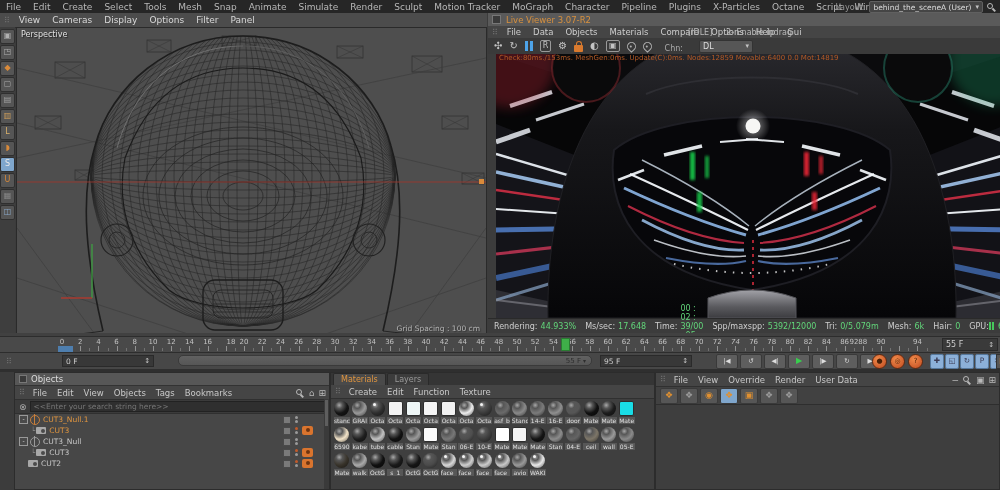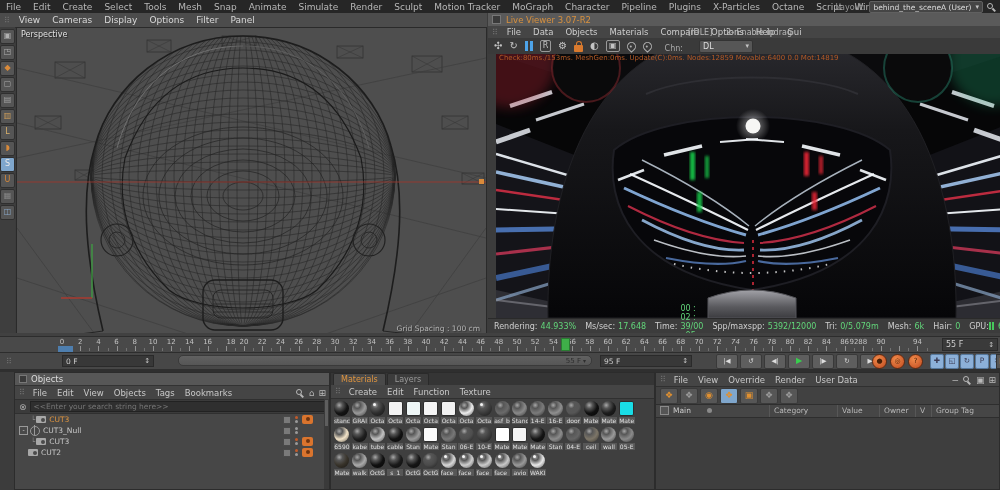--- a/index.html
+++ b/index.html
@@ -704,20 +704,33 @@
         <span class="pmic">⌂</span>
         <span class="pmic">⊞</span>
       </span>
     </div>
     <div id="obj-search">
       <span class="clear">⊗</span>
       <input placeholder="&lt;&lt;Enter your search string here&gt;&gt;" style="">
     </div>
     <div id="obj-tree">
         <div class="orow orange">
+          <span style="width: 4px;"></span>
+          <span class="exp">-</span>
+          <span class="inull or"></span>
+          <span class="lbl">CUT3_Null.1</span>
+          <span class="rcols">
+            <span class="laybox"></span>
+            <span class="vdots">
+              <i></i>
+              <i></i>
+            </span>
+          </span>
+        </div>
+        <div class="orow orange">
           <span style="width: 16px;"></span>
           <span class="conn">└</span>
           <span class="icam"></span>
           <span class="lbl">CUT3</span>
           <span class="rcols">
             <span class="laybox"></span>
             <span class="vdots hot">
               <i></i>
               <i></i>
             </span>
@@ -1006,33 +1019,16 @@
     </div>
     <div id="takes-toolbar">
       <span class="tkbtn or">❖</span>
       <span class="tkbtn gr">❖</span>
       <span class="tkbtn or">◉</span>
       <span class="tkbtn sel">❖</span>
       <span class="tkbtn or">▣</span>
       <span class="tkbtn gr">❖</span>
       <span class="tkbtn gr">❖</span>
     </div>
-    <div id="takes-header">
-      <div id="main-take">
-        <span class="cb"></span>
-        <span>Main</span>
-        <span class="tdot"></span>
-      </div>
-    <span class="thcell" style="left: 118px;">Category</span>
-        <span class="tsep" style="left: 113px;"></span>
-        <span class="thcell" style="left: 186px;">Value</span>
-        <span class="tsep" style="left: 181px;"></span>
-        <span class="thcell" style="left: 228px;">Owner</span>
-        <span class="tsep" style="left: 223px;"></span>
-        <span class="thcell" style="left: 264px;">V</span>
-        <span class="tsep" style="left: 259px;"></span>
-        <span class="thcell" style="left: 280px;">Group Tag</span>
-        <span class="tsep" style="left: 275px;"></span>
-      </div>
     <div id="takes-table"></div>
   </div>
 
 </div>
 
 </body></html>

